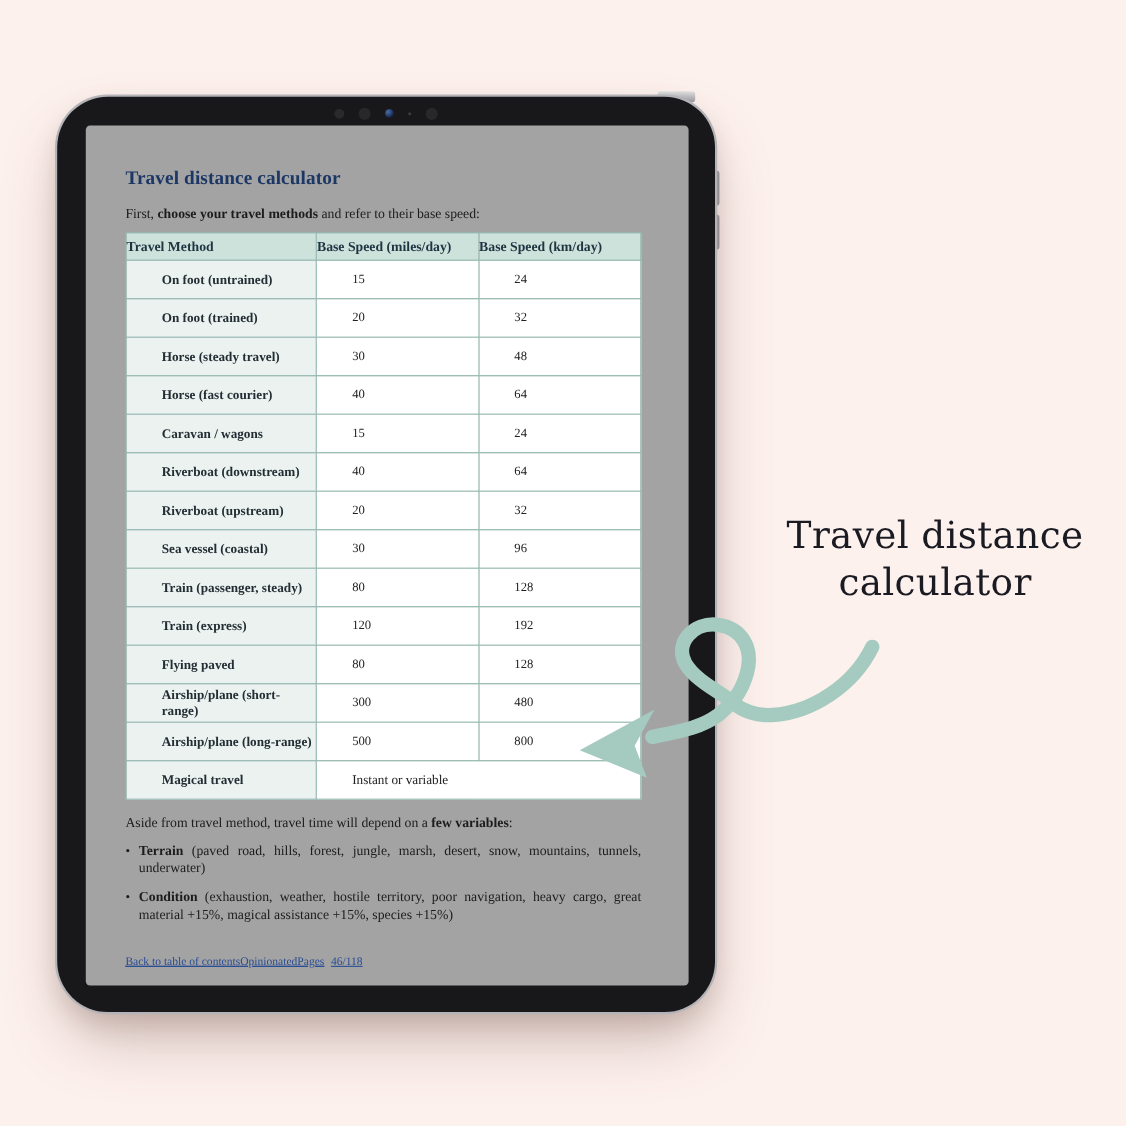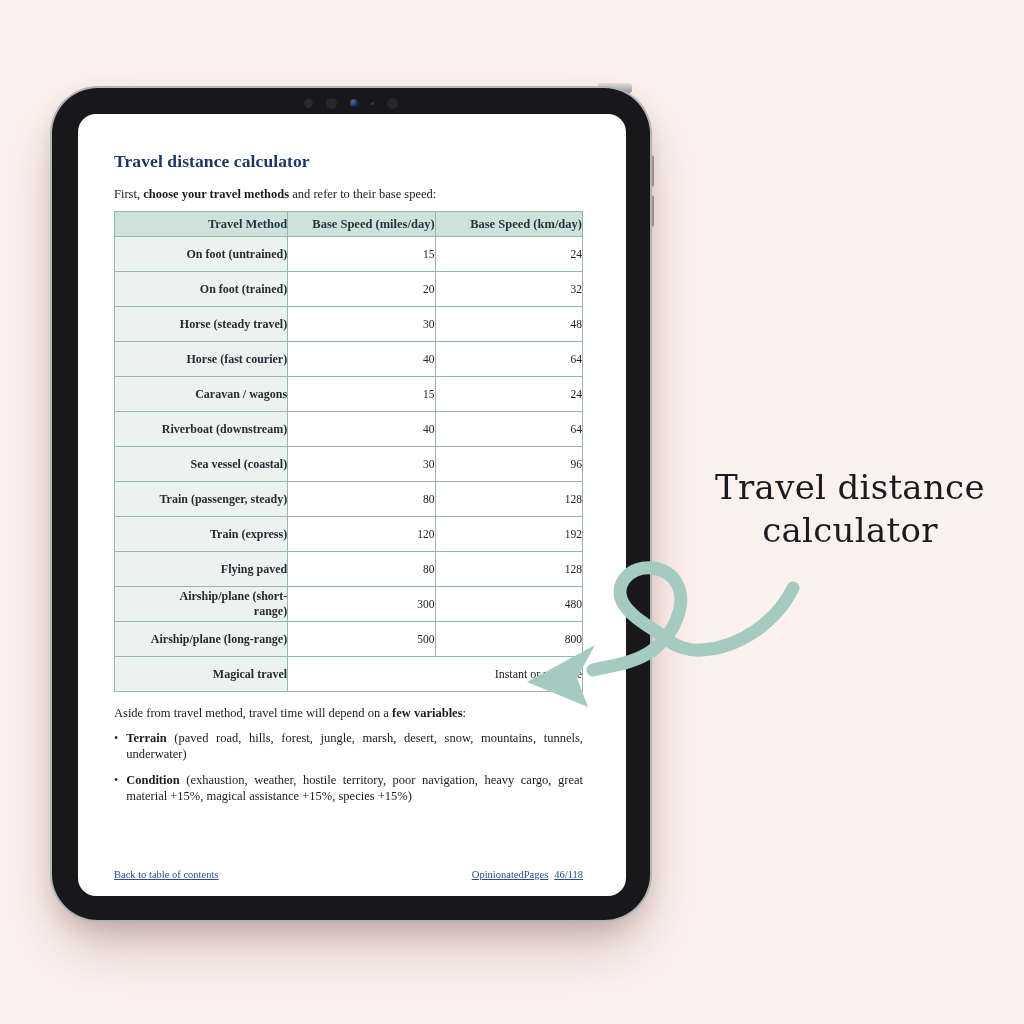--- a/index.html
+++ b/index.html
@@ -47,22 +47,22 @@
   .cam-dot { border-radius: 50%; background: #2a2a2c; }
   .cam-a { width: 9px;  height: 9px; }
   .cam-b { width: 11px; height: 11px; background: #28282b; }
   .cam-lens { width: 8px; height: 8px;
     background: radial-gradient(circle at 35% 35%, #4a6ea8, #15244a 70%); }
   .cam-tiny { width: 3px; height: 3px; background: #3a3a3d; }
 
   .screen {
     position: absolute;
     left: 26px; top: 26px; right: 24px; bottom: 24px;
-    background: #ffffff;
-    border-radius: 18px;
+    background: #a3a3a3;
+    border-radius: 4px;
     overflow: hidden;
   }
   .screen-inner {
     position: absolute; inset: 0;
     padding: 37px 43px 0 36px;
   }
 
   
   .doc-title {
     font-size: 17.5px;
@@ -79,21 +79,21 @@
   .b { font-weight: bold; }
 
   table.speed-table {
     width: 100%;
     border-collapse: collapse;
     table-layout: fixed;
     border: 1.5px solid #7fa79f;
   }
   .speed-table th, .speed-table td {
     border: 1px solid #93b8b0;
-    text-align: right;
+    text-align: left;
     vertical-align: middle;
   }
   .speed-table th {
     height: 25px;
     background: #cee2dc;
     font-size: 12.5px;
     color: #1e3440;
   }
   .speed-table td { height: 35px; padding-left: 32px; }
   td.method {
@@ -127,21 +127,20 @@
     color: #1c1c1c;
     margin-bottom: 9px;
   }
   .bullet-marker { font-size: 12px; line-height: 1.45; }
   .bullet-text { text-align: justify; }
 
   .doc-footer {
     position: absolute;
     left: 36px; right: 43px; bottom: 16px;
     display: flex;
-    justify-content: space-between;
     align-items: baseline;
     font-size: 10.5px;
     color: #2a4d93;
     text-decoration: underline;
   }
   .doc-footer a {
     color: #2a4d93;
     text-decoration: underline;
     cursor: pointer;
   }
@@ -232,20 +231,25 @@
           </tr>
           <tr>
             <td class="method">Caravan / wagons</td>
             <td class="num">15</td>
             <td class="num">24</td>
           </tr>
           <tr>
             <td class="method">Riverboat (downstream)</td>
             <td class="num">40</td>
             <td class="num">64</td>
+          </tr>
+          <tr>
+            <td class="method">Riverboat (upstream)</td>
+            <td class="num">20</td>
+            <td class="num">32</td>
           </tr>
           <tr>
             <td class="method">Sea vessel (coastal)</td>
             <td class="num">30</td>
             <td class="num">96</td>
           </tr>
           <tr>
             <td class="method">Train (passenger, steady)</td>
             <td class="num">80</td>
             <td class="num">128</td>

